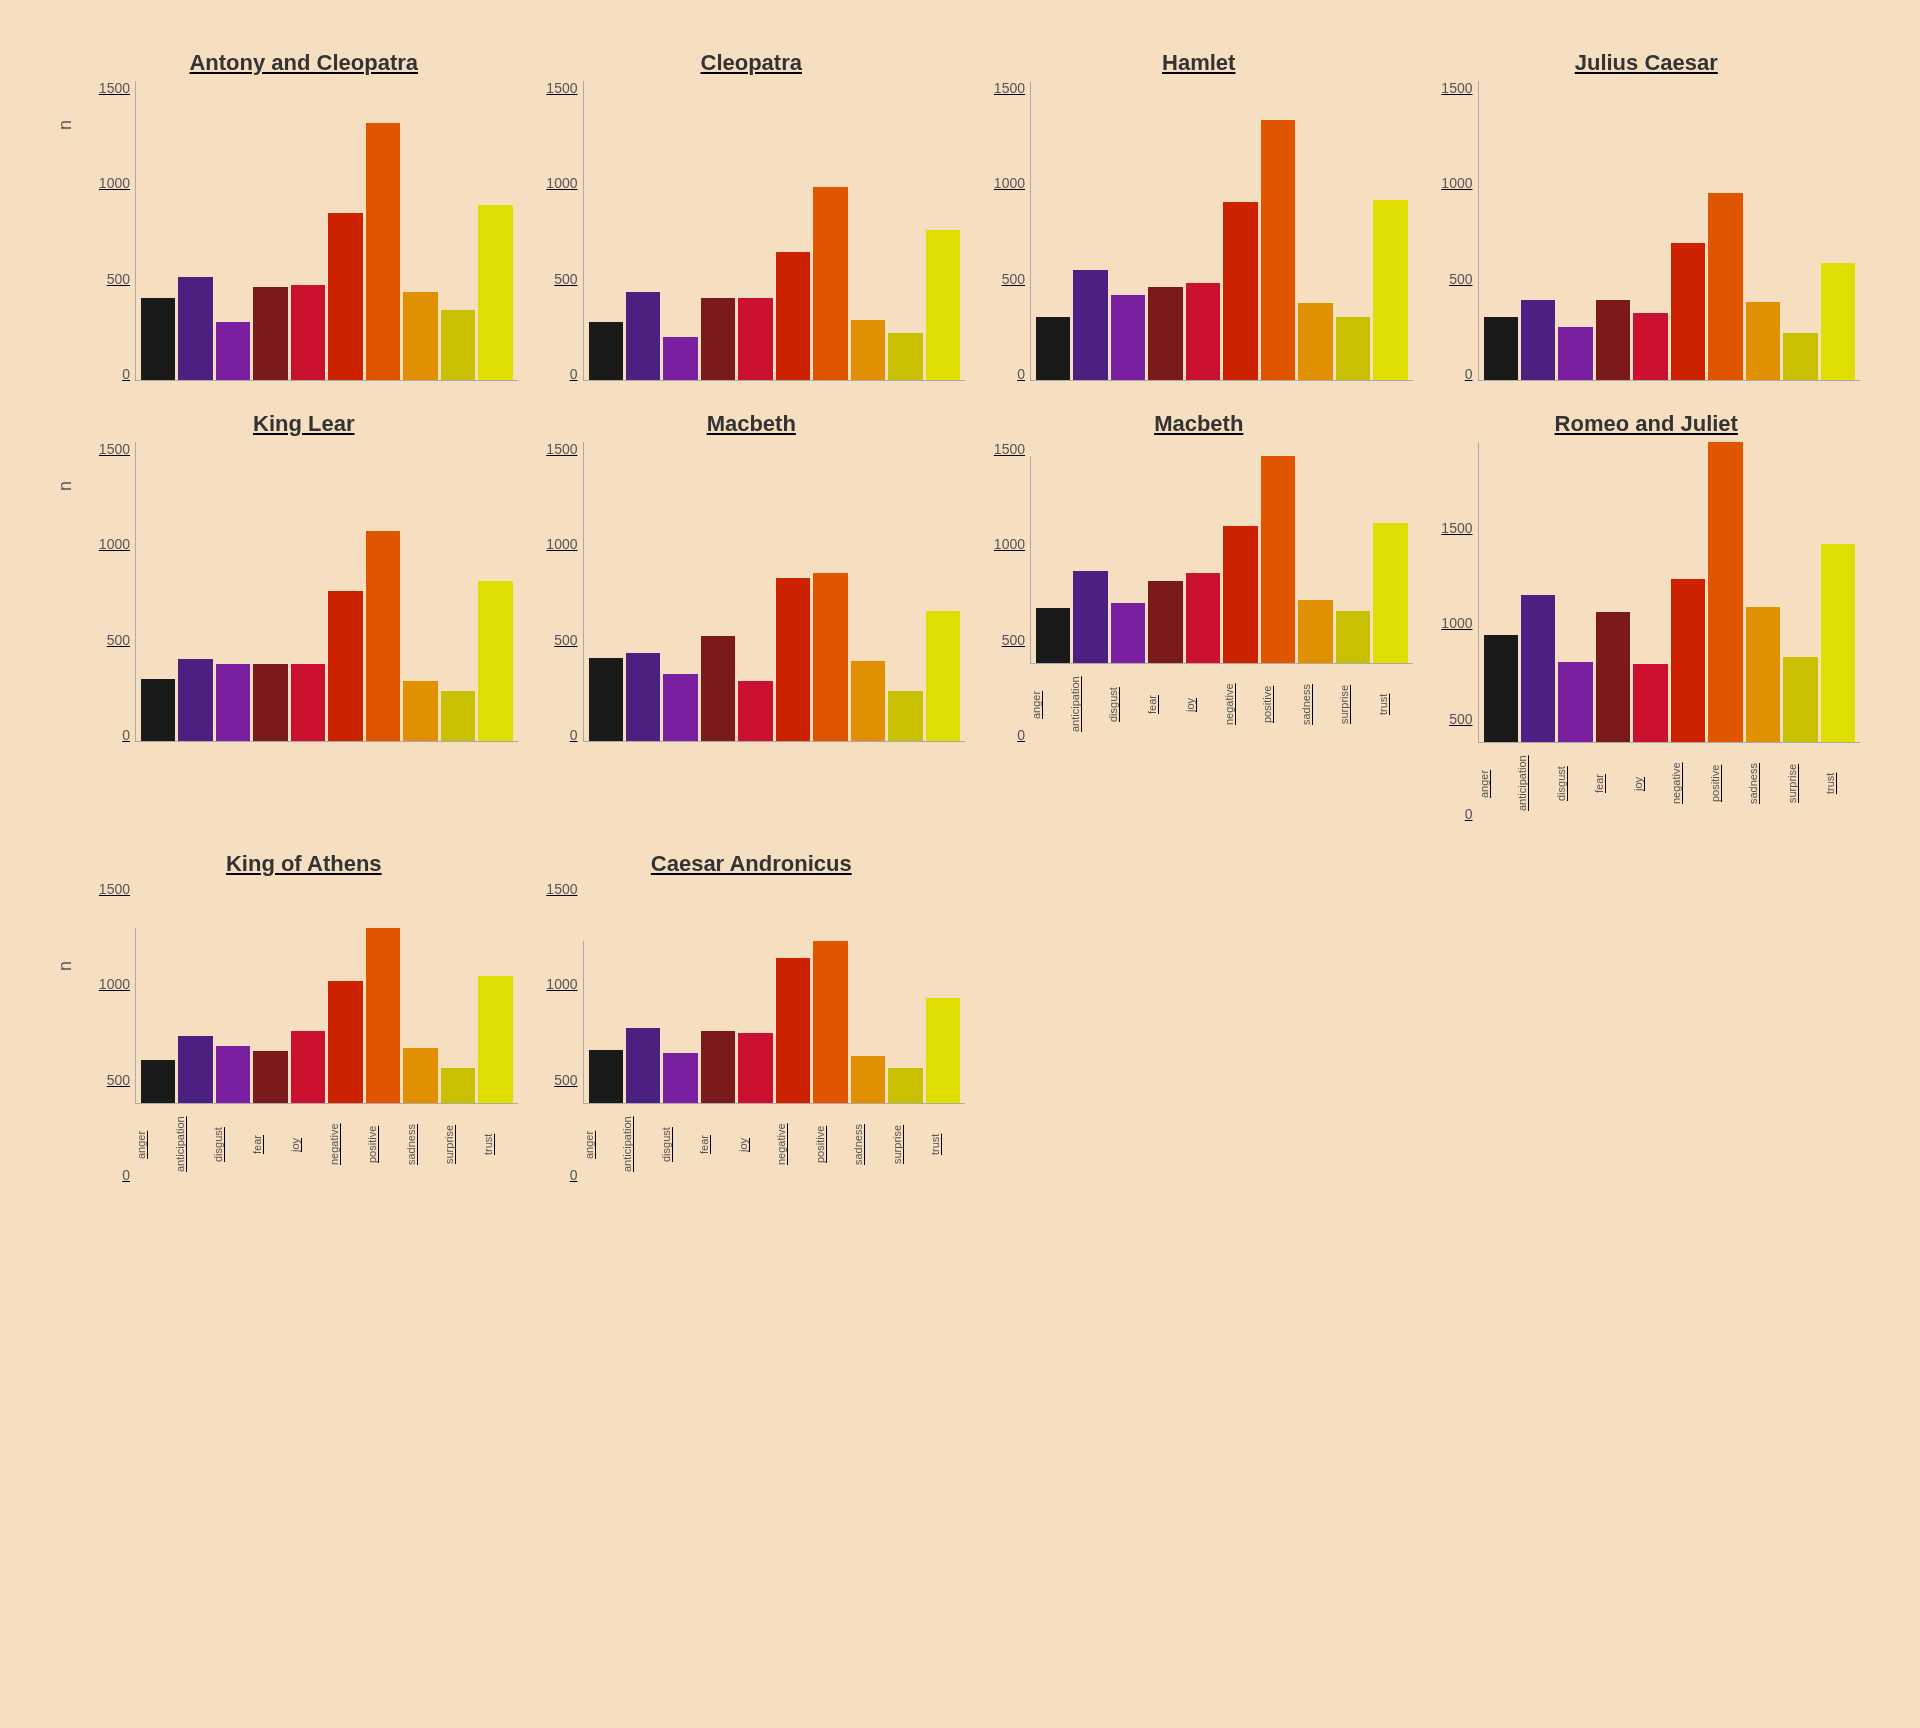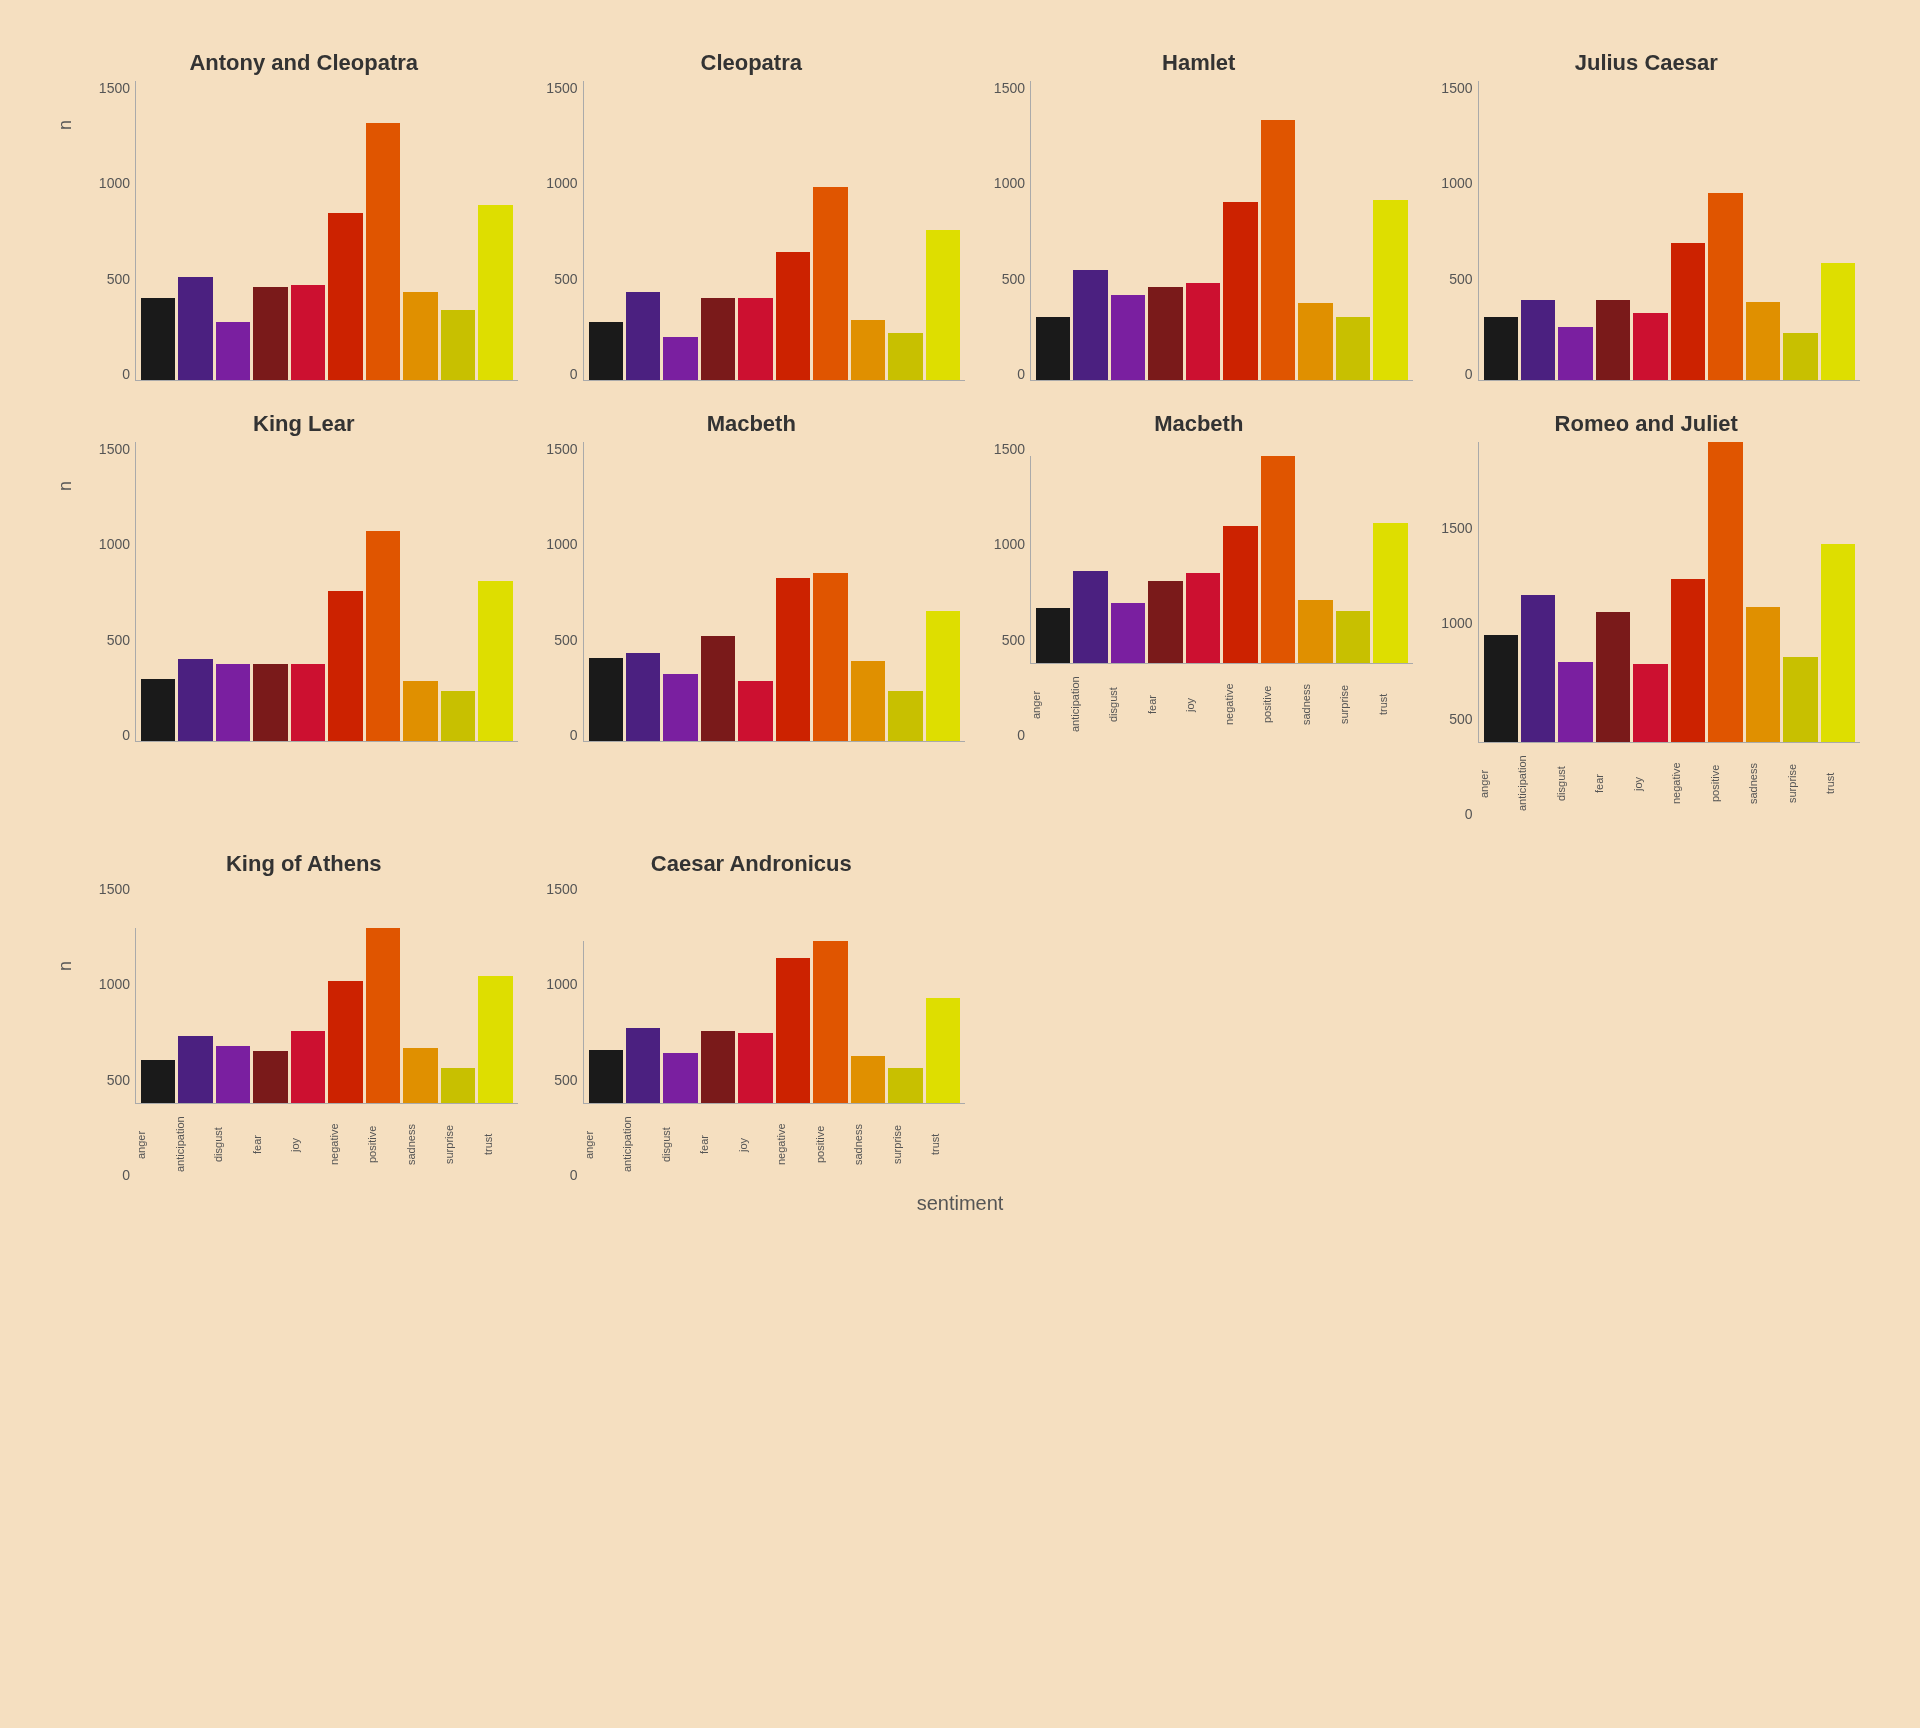--- a/index.html
+++ b/index.html
@@ -14,20 +14,21 @@
       width: 100%;
       height: 100%;
       background-color: #f5dfc0;
       padding: 20px 30px;
     }
     .chart-cell {
       display: flex;
       flex-direction: column;
       align-items: center;
       padding: 0 10px;
+      text-decoration: underline;
     }
     .chart-title {
       font-size: 22px;
       font-weight: bold;
       color: #333;
       text-align: center;
       margin-bottom: 5px;
       margin-top: 10px;
     }
     .y-axis-container {
@@ -433,15 +434,14 @@
               </div>
           </div>
         </div>
       </div>
 
       <div class="chart-cell"></div>
       <div class="chart-cell"></div>
     </div>
   </div>
 
-  <div class="x-axis-label">sentiment</div>
 
 </div>
 
 </body></html>

